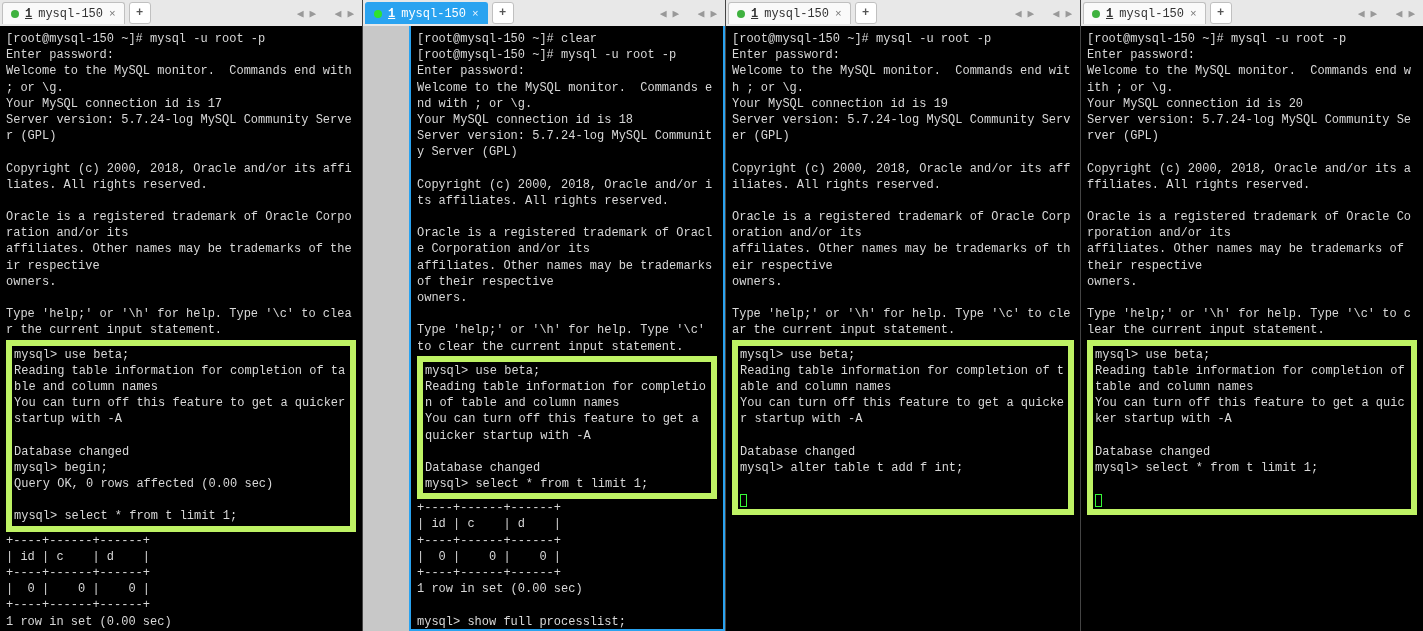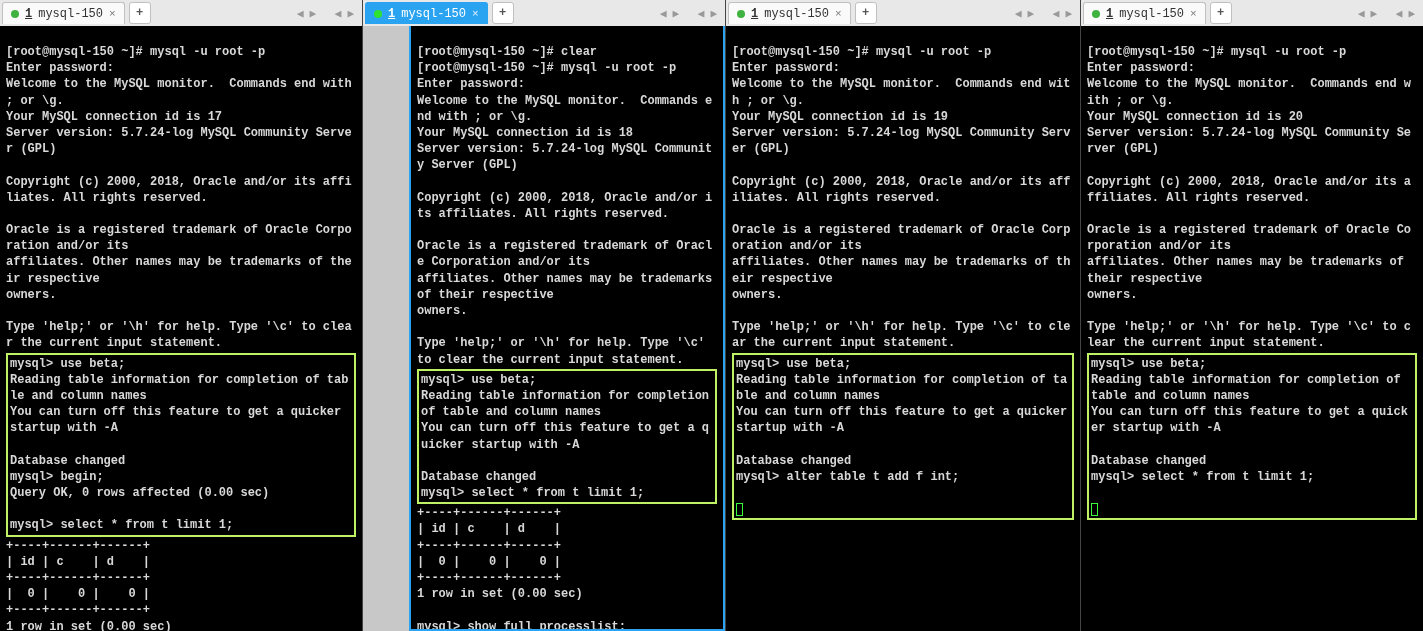--- a/index.html
+++ b/index.html
@@ -19,24 +19,24 @@
   .tab .dot { width:8px; height:8px; border-radius:50%; background:#3fb23f; display:inline-block; }
   .tab.active-blue .dot { background:#2fe22f; }
   .tab .num { font-weight:bold; text-decoration:underline; }
   .tab .close { font-size:11px; color:#777; cursor:pointer; }
   .tab.active-blue .close { color:#eaf6ff; }
   .addtab { width:22px; height:22px; display:flex; align-items:center; justify-content:center; background:#fff; border:1px solid #c0c0c0; border-radius:3px; margin-left:4px; cursor:pointer; font-weight:bold; color:#555; }
   .tabbar .arrows { margin-left:auto; display:flex; gap:6px; color:#999; font-size:11px; padding-right:6px; }
   .tabbar .arrows span { cursor:pointer; }
 
   
-  .term { flex:1; background:#000; color:#d8d8d8; padding:18px 6px; line-height:1.35; white-space:pre-wrap; word-break:break-all; overflow:hidden; position:relative;font-weight:bold; }
+  .term { flex:1; background:#000; color:#d8d8d8; padding:5px 6px; line-height:1.35; white-space:pre-wrap; word-break:break-all; overflow:hidden; position:relative; }
   .p1 .term { border:2px solid #2aa3f0; border-top:none;margin-left:46px; }
   .term span.cursor { display:inline-block; width:7px; height:13px; border:1px solid #37f837; vertical-align:text-bottom; }
-  .redbox { border:2px solid #bef264; padding:1px 2px; margin:1px 0; }
+  .redbox { border:6px solid #bef264; padding:1px 2px; margin:1px 0; }
   .line { display:block; }
 </style>
 </head>
 <body>
 
 <div class="panes">
 
   <div class="pane p0">
     <div class="tabbar">
       <div class="tab">

